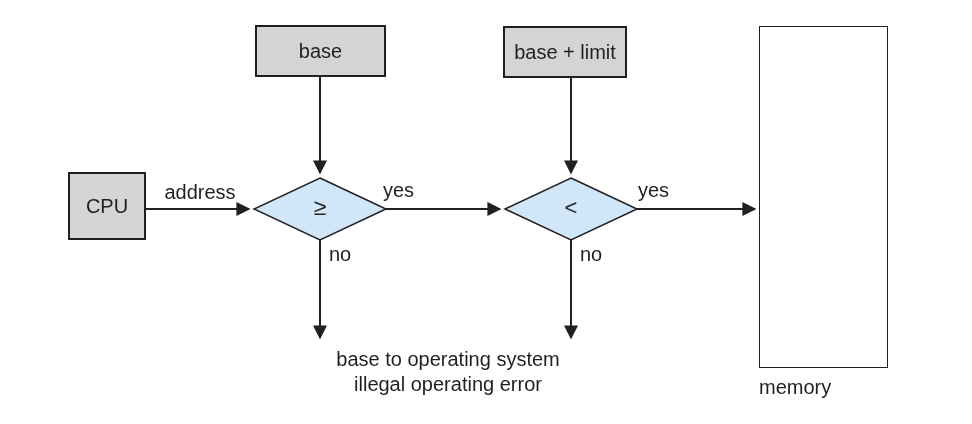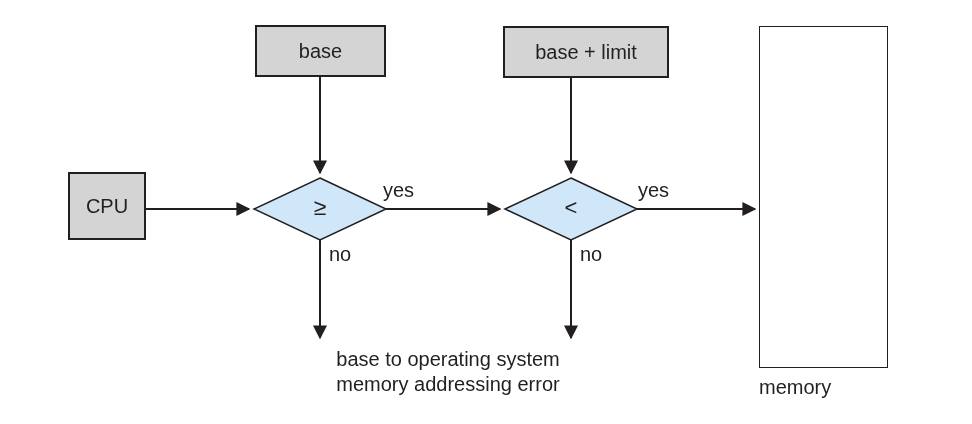--- a/index.html
+++ b/index.html
@@ -28,21 +28,21 @@
     align-items: center;
     justify-content: center;
     font-size: 20px;
     color: #231f20;
   }
   .gray-box {
     background: #d4d4d5;
     border: 2px solid #231f20;
   }
   .box-base        { left: 255px; top: 25px;  width: 131px; height: 52px; }
-  .box-base-limit  { left: 503px; top: 26px;  width: 166px; height: 52px; }
+  .box-base-limit  { left: 503px; top: 26px;  width: 124px; height: 52px; }
   .box-cpu         { left: 68px;  top: 172px; width: 78px;  height: 68px; }
   .box-memory {
     left: 759px; top: 26px; width: 129px; height: 342px;
     background: #ffffff;
     border: 1.5px solid #231f20;
   }
   .lbl {
     position: absolute;
     font-size: 20px;
     color: #231f20;
@@ -102,23 +102,24 @@
   <div class="node gray-box box-cpu">
     <span>CPU</span>
   </div>
 
   <div class="node box-memory"></div>
   <div class="lbl lbl-memory">memory</div>
 
   <div class="lbl lbl-ge">≥</div>
   <div class="lbl lbl-lt">&lt;</div>
 
+  <div class="lbl lbl-address">address</div>
   <div class="lbl lbl-yes1">yes</div>
   <div class="lbl lbl-yes2">yes</div>
   <div class="lbl lbl-no1">no</div>
   <div class="lbl lbl-no2">no</div>
 
   <div class="lbl lbl-trap">
     <div>base to operating system</div>
-    <div>memory addressing error</div>
+    <div>illegal operating error</div>
   </div>
 
 </div>
 
 </body></html>

